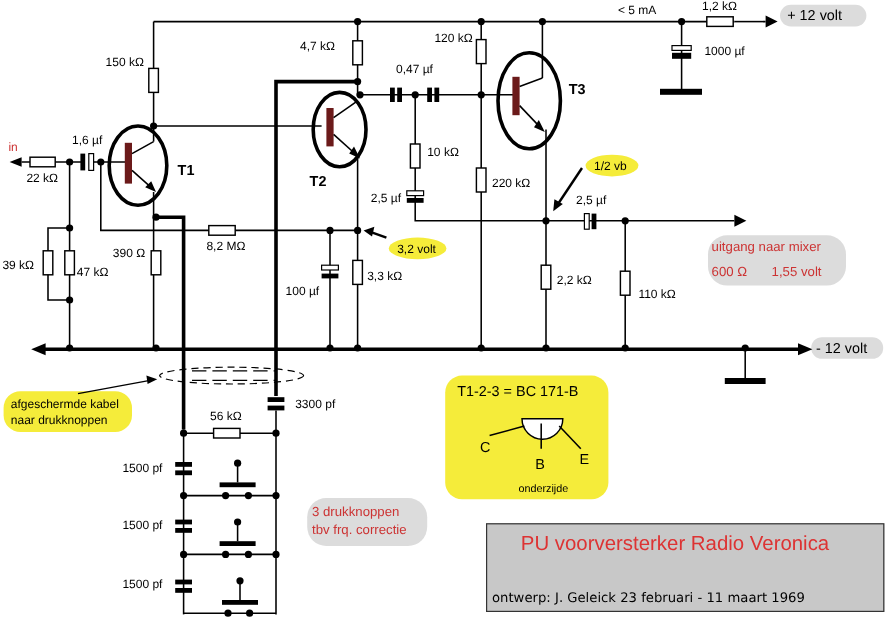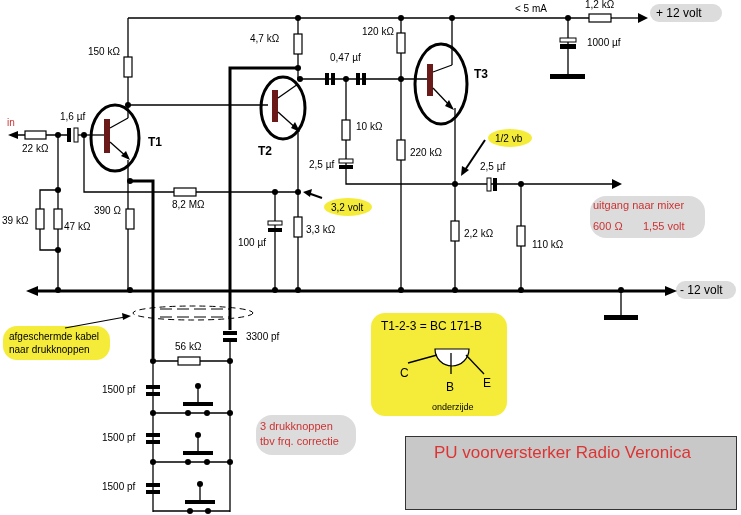--- a/index.html
+++ b/index.html
@@ -252,13 +252,14 @@
 
   <text class="note" x="381" y="330" style="font-size:12px">T1-2-3 =  BC 171-B</text>
   <text class="note" x="400" y="377" style="font-size:12px">C</text>
   <text class="note" x="446" y="391" style="font-size:12px">B</text>
   <text class="note" x="483" y="387" style="font-size:12px">E</text>
   <text class="lbl" x="432" y="410" style="font-size:9px">onderzijde</text>
 </svg>
 
 <div class="title-box">
   <div class="title-main">PU  voorversterker Radio Veronica</div>
+  <div class="title-sub">ontwerp: J. Geleick    23 februari - 11 maart 1969</div>
 </div>
 
 </body></html>

